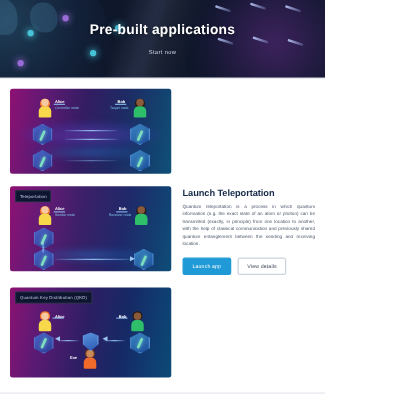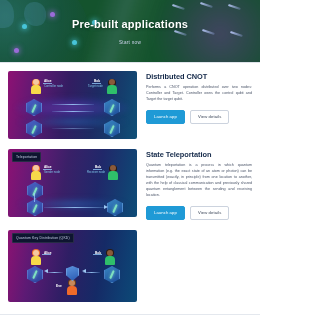--- a/index.html
+++ b/index.html
@@ -13,21 +13,21 @@
 
   
   .hero {
     position: relative;
     width: 260px; height: 62px;
     overflow: hidden;
     background:
       radial-gradient(ellipse 70px 52px at 168px 40px, rgba(150,60,190,0.40) 0%, rgba(150,60,190,0) 70%),
       radial-gradient(ellipse 120px 70px at 40px 34px, rgba(24,70,110,0.70) 0%, rgba(14,34,62,0) 72%),
       linear-gradient(110deg, #12203c 0%, #16294a 28%, #1b2murky 28%, #241a44 62%, #2a1840 82%, #1d1635 100%);
-    background-color: #14532d;
+    background-color: #0f172a;
   }
   .hero-globe {
     position: absolute; left: -42px; top: -28px;
     width: 132px; height: 132px; border-radius: 50%;
     background:
       radial-gradient(circle at 36% 34%, rgba(70,150,190,0.30) 0%, rgba(40,90,140,0.16) 46%, rgba(20,46,86,0.04) 72%, rgba(0,0,0,0) 78%);
     filter: blur(0.4px);
   }
   .continent { position: absolute; background: rgba(92,160,200,0.22); border-radius: 48% 36% 54% 40%; }
   .c2 { left: 30px; top: 26px; width: 26px; height: 30px; border-radius: 40% 55% 35% 50%; }
@@ -215,28 +215,20 @@
 
         <div class="qubit" style="left:18px; top:28px;"></div>
         <div class="qubit teal" style="left:96px; top:28px;"></div>
         <div class="qubit" style="left:18px; top:49px;"></div>
         <div class="qubit teal" style="left:96px; top:49px;"></div>
 
         <div class="link-line" style="left:44px; top:33px; width:42px;"></div>
         <div class="link-line" style="left:44px; top:40px; width:42px;"></div>
         <div class="link-line" style="left:44px; top:57px; width:42px; opacity:.5;"></div>
       </div>
-      <div class="body">
-        <div class="ctitle">Distributed CNOT</div>
-        <div class="cdesc">Performs a CNOT operation distributed over two nodes: Controller and Target. Controller owns the control qubit and Target the target qubit.</div>
-        <div class="btnrow">
-          <div class="btn btn-primary">Launch app</div>
-          <div class="btn btn-ghost">View details</div>
-        </div>
-      </div>
     </div>
 
     <div class="card">
       <div class="thumb thumb-1">
         <div class="tbadge">Teleportation</div>
         <div class="wave2" style="top:48px;"></div>
 
         <div class="avatar" style="left:22px; top:16px;">
           <div class="av-hair" style="background:#f0702a;"></div>
           <div class="av-head" style="background:#f5c8a0;"></div>
@@ -257,21 +249,21 @@
 
         <div class="qubit" style="left:19px; top:33px;"></div>
         <div class="qubit" style="left:19px; top:50px;"></div>
         <div class="qubit teal" style="left:99px; top:50px;"></div>
 
         <div class="link-line" style="left:26px; top:44px; width:1px; height:9px; background:rgba(160,210,255,.7);"></div>
         <div class="link-line" style="left:36px; top:58px; width:62px;"></div>
         <div class="link-arrow" style="left:96px; top:55.5px; border-left:4px solid rgba(170,215,255,.9);"></div>
       </div>
       <div class="body">
-        <div class="ctitle">State Teleportation</div>
+        <div class="ctitle">Launch Teleportation</div>
         <div class="cdesc">Quantum teleportation is a process in which quantum information (e.g. the exact state of an atom or photon) can be transmitted (exactly, in principle) from one location to another, with the help of classical communication and previously shared quantum entanglement between the sending and receiving location.</div>
         <div class="btnrow">
           <div class="btn btn-primary">Launch app</div>
           <div class="btn btn-ghost">View details</div>
         </div>
       </div>
     </div>
 
     <div class="card">
       <div class="thumb thumb-2">

